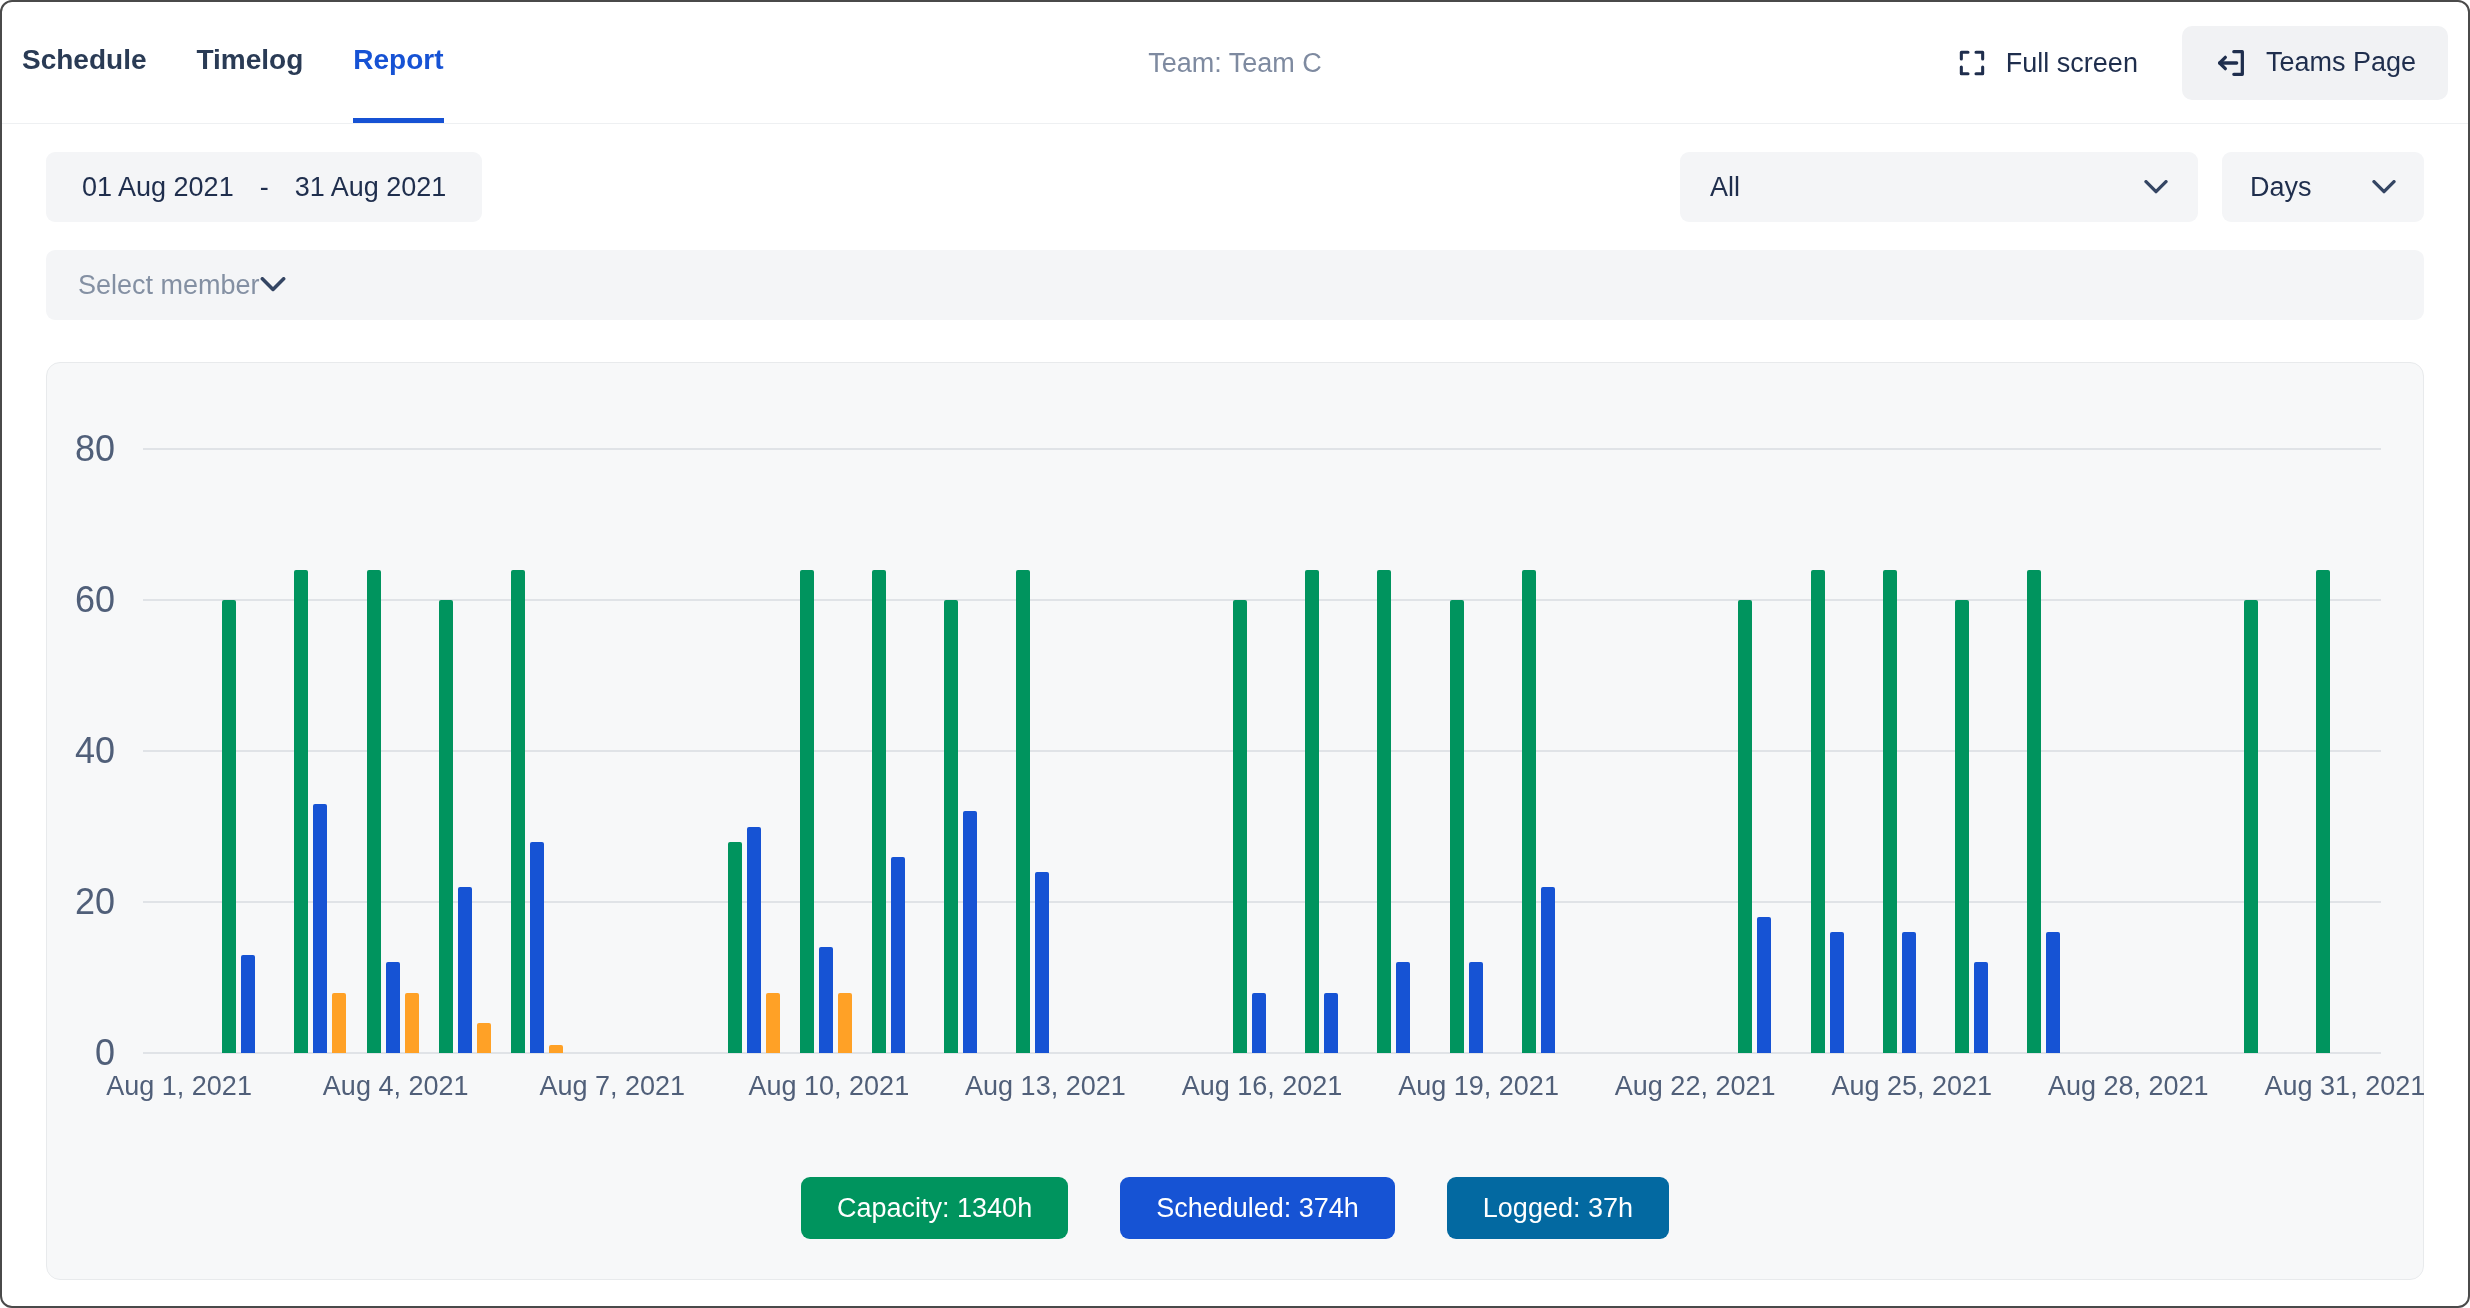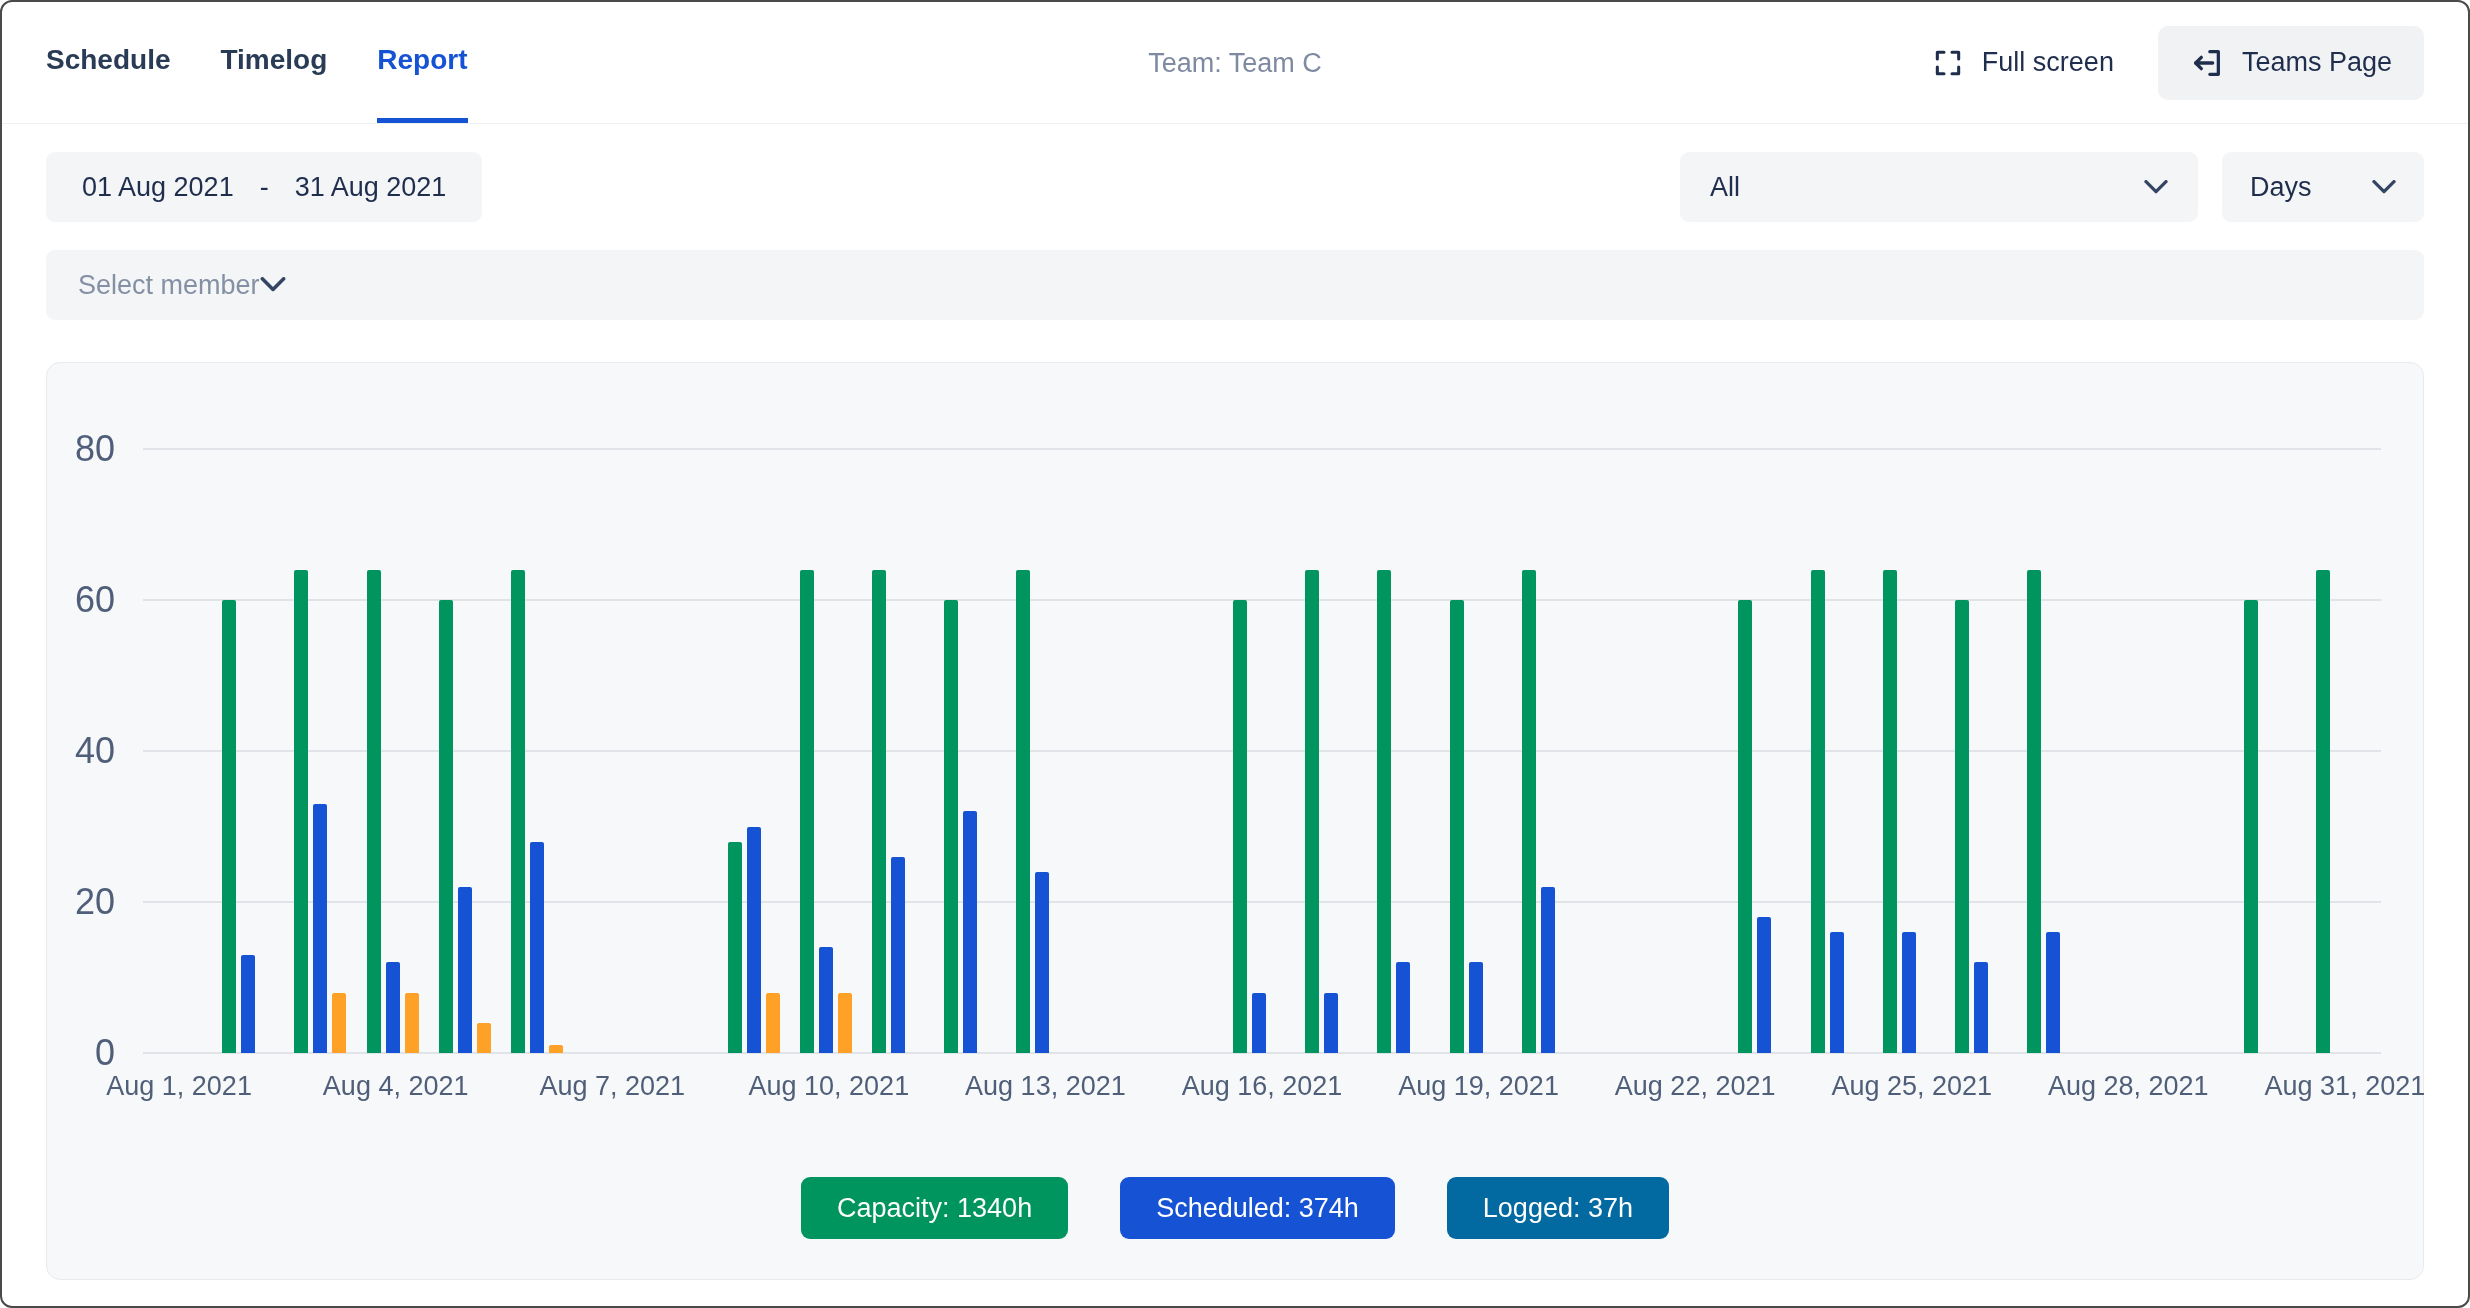--- a/index.html
+++ b/index.html
@@ -9,38 +9,38 @@
   .window {
     position: absolute; inset: 0;
     border: 2px solid #4a4a4a; border-radius: 12px;
     background: #ffffff; overflow: hidden;
   }
 
   
   .header {
     position: relative; height: 122px;
     display: flex; align-items: stretch;
-    padding: 0 44px; border-bottom: 1px solid #eef0f2;
+    padding: 0 20px; border-bottom: 1px solid #eef0f2;
   }
   .tabs { display: flex; gap: 50px; height: 100%; }
   .tab {
     display: flex; align-items: center; height: 100%;
     font-size: 28px; font-weight: 600; color: #2a3b55;
     border-bottom: 5px solid transparent; cursor: pointer; white-space: nowrap;
   }
   .tab.active { color: #1652d4; border-bottom-color: #1652d4; }
   .team-label {
     position: absolute; left: 50%; top: 50%; transform: translate(-50%,-50%);
     font-size: 27px; color: #7e8aa0;
   }
   .header-right {
     margin-left: auto; display: flex; align-items: center; gap: 44px;
   }
   .fullscreen-btn {
-    display: flex; align-items: center; gap: 18px;
+    display: flex; align-items: flex-end; gap: 18px;
     background: transparent; border: none; font-size: 27px; color: #1f2e4d;
     font-family: inherit; cursor: pointer;
   }
   .teams-btn {
     display: flex; align-items: center; gap: 18px;
     background: #f1f2f4; border: none; border-radius: 10px;
     height: 74px; padding: 0 32px; font-size: 27px; color: #1f2e4d;
     font-family: inherit; cursor: pointer;
   }
 

